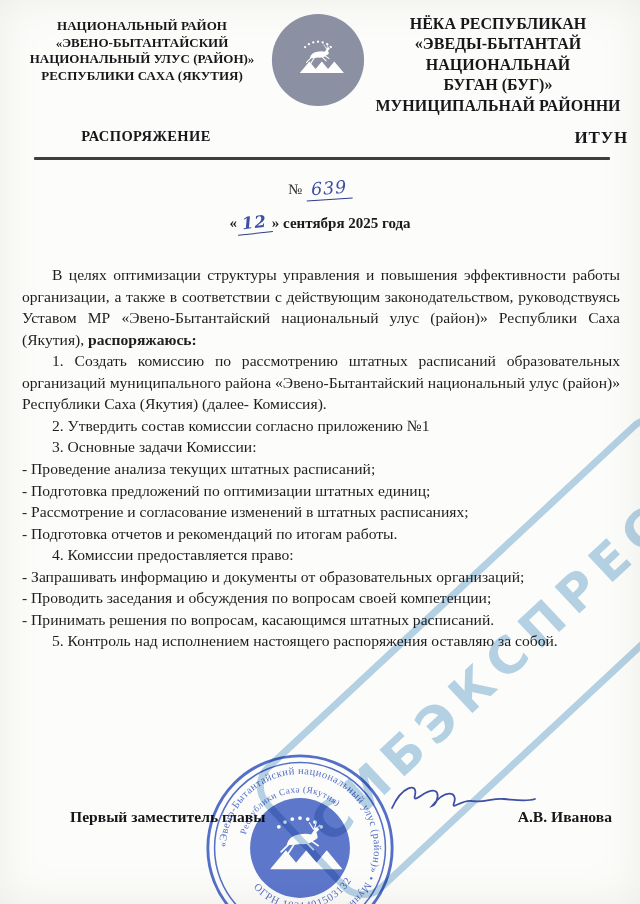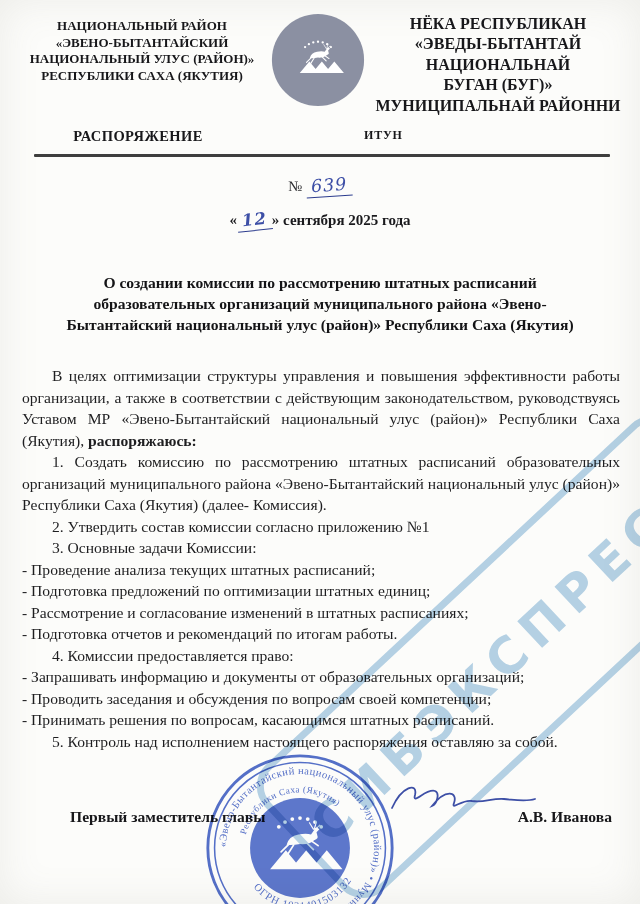--- a/index.html
+++ b/index.html
@@ -14,24 +14,24 @@
     background:#fcfcfa;overflow:hidden;
     font-family:"Liberation Serif",serif;color:var(--text);
     box-shadow:inset 0 0 40px rgba(120,120,110,.12);
   }
   
   .header{display:flex;align-items:flex-start;padding:12px 12px 0 16px;}
   .hcol{font-weight:bold;text-align:center;line-height:1.28;color:#17171a;}
   .hcol.left{width:252px;font-size:13px;padding-top:6px;}
   .hcol.right{flex:1;font-size:16px;padding-top:2px;}
   .hemblem{flex:0 0 96px;width:96px;margin:0 2px;}
-  .doctype-row{display:flex;padding:0 12px 0 12px;margin-top:12px;font-weight:bold;color:#17171a;}
+  .doctype-row{display:flex;padding:0 12px 0 20px;margin-top:12px;font-weight:bold;color:#17171a;}
   .dt-left{width:252px;text-align:center;font-size:14.5px;letter-spacing:.4px;}
   .dt-spacer{width:100px;}
-  .dt-right{flex:1;text-align:left;font-size:12px;letter-spacing:.8px;}
+  .dt-right{flex:1;text-align:right;font-size:17px;letter-spacing:.8px;}
   
   .contact{margin-top:15px;text-align:center;font-size:12px;line-height:1.5;color:#26262a;}
   .contact .email{text-decoration:underline;}
   .rule{margin:9px 30px 0 34px;height:3px;background:#3e3e3e;border-radius:1px;}
   
   .num-row{margin-top:18px;text-align:center;font-size:14.5px;color:#2a2a2e;}
   .hand{color:var(--ink_blue);font-style:italic;display:inline-block;
         font-family:"DejaVu Serif",serif;letter-spacing:1px;}
   .hand-ul{border-bottom:1.6px solid #2c3c8e;padding:0 5px 1px;}
   .num-row .hand{font-size:17.5px;transform:rotate(-4deg);}
@@ -118,25 +118,20 @@
 
   <div class="num-row">
     <span>№</span>
     <span class="hand hand-ul">639</span>
   </div>
 
   <div class="date-row">
     <span>«</span><span class="hand hand-ul">12</span><span>» сентября 2025 года</span>
   </div>
 
-  <div class="title">
-    <div>О создании комиссии по рассмотрению штатных расписаний</div>
-    <div>образовательных организаций муниципального района «Эвено-</div>
-    <div>Бытантайский национальный улус (район)» Республики Саха (Якутия)</div>
-  </div>
 
   <div class="bodytext">
     <p class="intro"><span>В целях оптимизации структуры управления и повышения эффективности работы организации, а также в соответствии с действующим законодательством, руководствуясь Уставом МР «Эвено-Бытантайский национальный улус (район)» Республики Саха (Якутия), </span><b>распоряжаюсь:</b></p>
     <div class="item num">1.  Создать комиссию по рассмотрению штатных расписаний образовательных организаций муниципального района «Эвено-Бытантайский национальный улус (район)» Республики Саха (Якутия) (далее- Комиссия).</div>
     <div class="item num">2.  Утвердить состав комиссии согласно приложению №1</div>
     <div class="item num">3.  Основные задачи Комиссии:</div>
     <div class="item dash">- Проведение анализа текущих штатных расписаний;</div>
     <div class="item dash">- Подготовка предложений по оптимизации штатных единиц;</div>
     <div class="item dash">- Рассмотрение и согласование изменений в штатных расписаниях;</div>
     <div class="item dash">- Подготовка отчетов и рекомендаций по итогам работы.</div>

